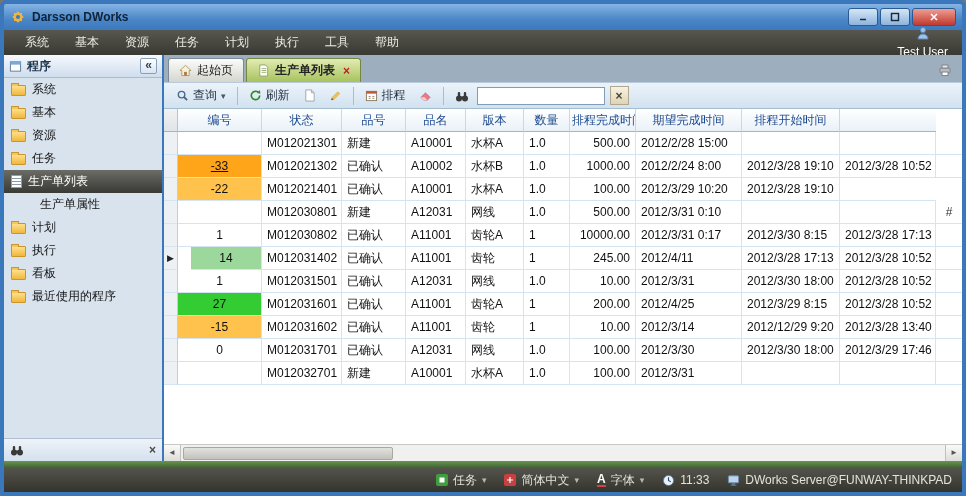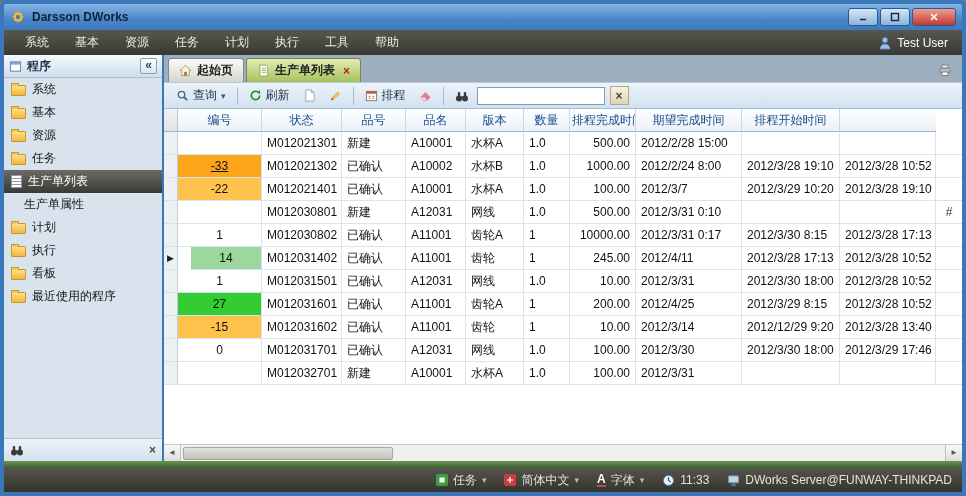--- a/index.html
+++ b/index.html
@@ -13,47 +13,47 @@
   .title-text{font-weight:bold;color:#0f2238;}
   .win-btns{margin-left:auto;display:flex;gap:2px;}
   .win-btn{width:30px;height:18px;border:1px solid #2a5a94;border-radius:3px;
            background:linear-gradient(#d5e6f6,#8db4dc);display:flex;align-items:center;justify-content:center;}
   .win-btn.close{background:linear-gradient(#ef9d92,#c2392f);width:44px;}
   
   .menubar{height:25px;flex:0 0 25px;background:linear-gradient(#57574f,#393933);display:flex;align-items:center;
            padding:0 8px;color:#eceae2;}
   .menu-items{display:flex;}
   .menu-item{padding:4px 13px;cursor:default;}
-  .menu-user{margin-left:auto;display:flex;align-items:center;gap:5px;color:#fff;padding-right:6px;}
+  .menu-user{margin-left:auto;display:flex;align-items:center;gap:5px;color:#fff;padding-right:6px;flex-direction:column;}
   
   .bodyrow{flex:1;display:flex;gap:2px;background:#3a77bb;min-height:0;}
   
   .sidebar{width:158px;flex:0 0 158px;background:#d9e3ee;display:flex;flex-direction:column;min-height:0;}
   .side-header{height:23px;flex:0 0 23px;background:linear-gradient(#f5f9fd,#cfdded);border-bottom:1px solid #aabdd0;
                display:flex;align-items:center;padding:0 5px;gap:5px;color:#203850;font-weight:bold;font-family:Liberation Mono, monospace;}
   .collapse-btn{margin-left:auto;width:17px;height:16px;border:1px solid #8aa0b8;border-radius:2px;
                 background:linear-gradient(#ffffff,#d8e4f0);text-align:center;line-height:14px;color:#345;}
   .side-item{height:23px;flex:0 0 23px;display:flex;align-items:center;gap:6px;padding:0 7px;color:#151515;}
   .side-item.selected{background:linear-gradient(#6c6c66,#393935);color:#fff;}
-  .side-item.child{padding-left:20px;align-items:center;}
+  .side-item.child{padding-left:36px;align-items:center;}
   .folder-ic{width:15px;height:11px;flex:0 0 auto;margin-top:2px;position:relative;border-radius:1px;
              background:linear-gradient(#ffe08a,#f0b73e);border:1px solid #c8952f;}
   .folder-ic::before{content:"";position:absolute;top:-3px;left:-1px;width:6px;height:2px;background:#f3c75a;
              border:1px solid #c8952f;border-bottom:none;border-radius:1px 1px 0 0;}
   .doc-ic{width:11px;height:13px;flex:0 0 auto;border:1px solid #99a;
           background:repeating-linear-gradient(to bottom,#fff 0,#fff 2px,#8899aa 2px,#8899aa 3px);}
   .side-spacer{flex:1;}
   .side-search{height:23px;flex:0 0 23px;border-top:1px solid #b0c0d2;background:linear-gradient(#eef3f9,#d5e1ee);
                display:flex;align-items:center;padding:0 6px;gap:6px;}
   .side-search .x{margin-left:auto;color:#4a4a4a;font-weight:bold;}
   
   .main{flex:1;display:flex;flex-direction:column;background:#9dafbf;min-width:0;min-height:0;}
   .tabstrip{height:27px;flex:0 0 27px;display:flex;align-items:flex-end;padding:2px 6px 0 4px;gap:2px;}
   .tab{height:24px;display:flex;align-items:center;gap:5px;padding:0 10px;border:1px solid #7a8a98;border-bottom:none;
-       border-radius:3px 3px 0 0;background:linear-gradient(#fbfbf9,#d6d6d0);color:#222;font-weight:bold;}
+       border-radius:3px 3px 0 0;background:linear-gradient(#fbfbf9,#d6d6d0);color:#222;}
   .tab.active{background:linear-gradient(#e2ecb4,#a7c25c);border-color:#76883f;font-weight:bold;}
   .tab .close-x{color:#c22020;font-weight:bold;margin-left:3px;}
   .strip-right{margin-left:auto;display:flex;align-items:center;padding-bottom:5px;padding-right:4px;}
   .toolbar{height:27px;flex:0 0 27px;background:linear-gradient(#ecf3fa,#d2e2f0);border-top:1px solid #b8cadc;
            border-bottom:1px solid #a4bccf;display:flex;align-items:center;padding:0 7px;gap:3px;color:#1d2d3d;}
   .tbtn{display:flex;align-items:center;gap:4px;padding:2px 5px;border-radius:2px;}
   .tsep{width:1px;height:18px;background:#aabccd;margin:0 3px;}
   .tb-caret{font-size:9px;color:#456;}
   .tb-input{width:128px;height:18px;border:1px solid #7f9db9;background:#fff;padding:0 4px;font:inherit;}
   .tb-clear{width:19px;height:19px;border:1px solid #b0a88e;background:linear-gradient(#f7f2e2,#ded4b6);
@@ -362,21 +362,20 @@
             </div>
             <div class="grow">
               <div class="cell ind"></div>
               <div class="cell diff" style="background: rgb(255, 194, 77);">-22</div>
               <div class="cell">M012021401</div>
               <div class="cell">已确认</div>
               <div class="cell">A10001</div>
               <div class="cell">水杯A</div>
               <div class="cell">1.0</div>
               <div class="cell num">100.00</div>
-              <div class="cell">2012/3/7</div>
               <div class="cell">2012/3/29 10:20</div>
               <div class="cell">2012/3/28 19:10</div>
               <div class="cell stub"></div>
             </div>
             <div class="grow">
               <div class="cell ind"></div>
               <div class="cell diff"></div>
               <div class="cell">M012030801</div>
               <div class="cell">新建</div>
               <div class="cell">A12031</div>

